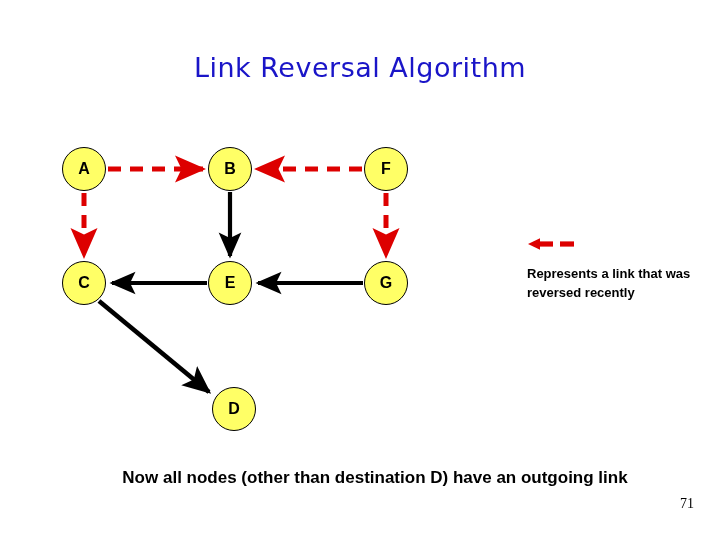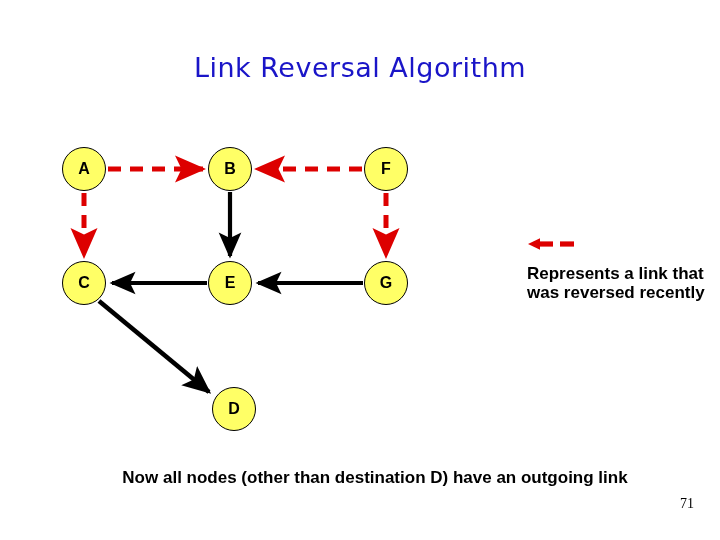--- a/index.html
+++ b/index.html
@@ -69,21 +69,21 @@
     width: 180px;
   }
   #legend-arrow {
     display: block;
     width: 64px;
     height: 20px;
   }
   #legend-text {
     margin-top: 10px;
     font-family: "Liberation Sans", sans-serif;
-    font-size: 17px;
+    font-size: 13px;
     font-weight: bold;
     color: #000000;
     line-height: 19px;
     width: 180px;
   }
 
   
   #caption {
     position: absolute;
     left: 0;

